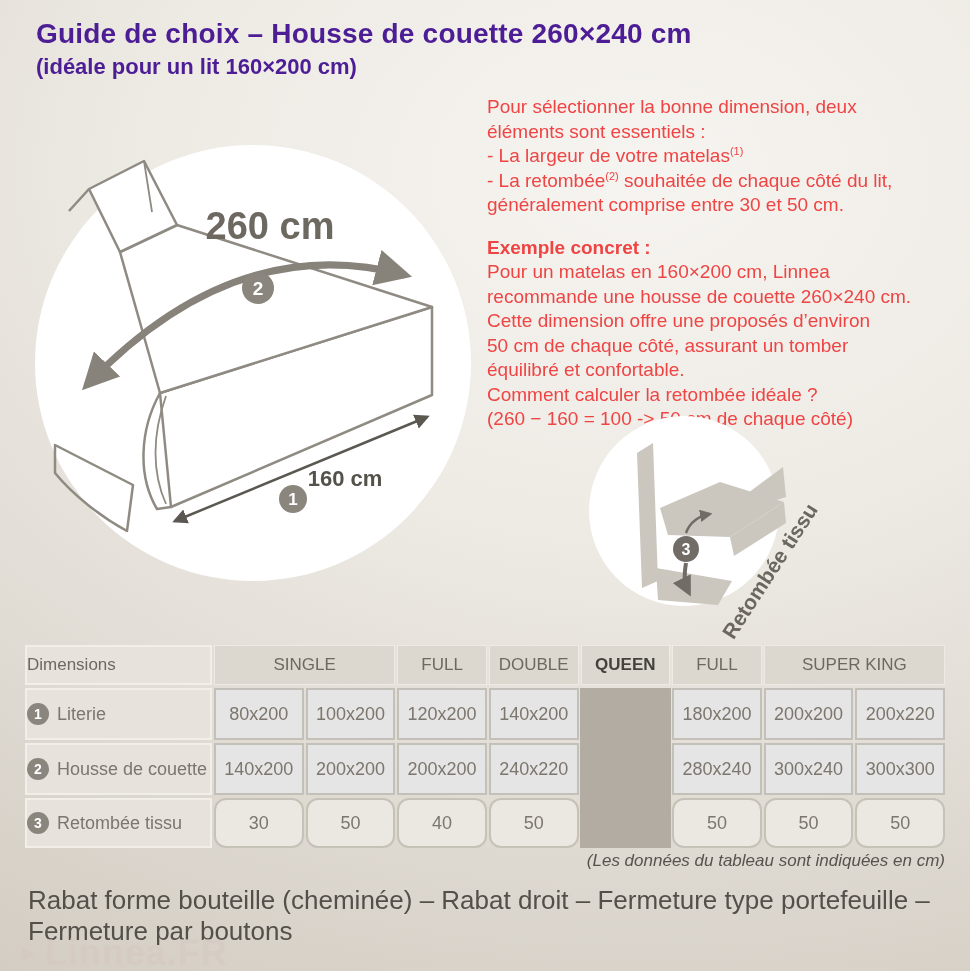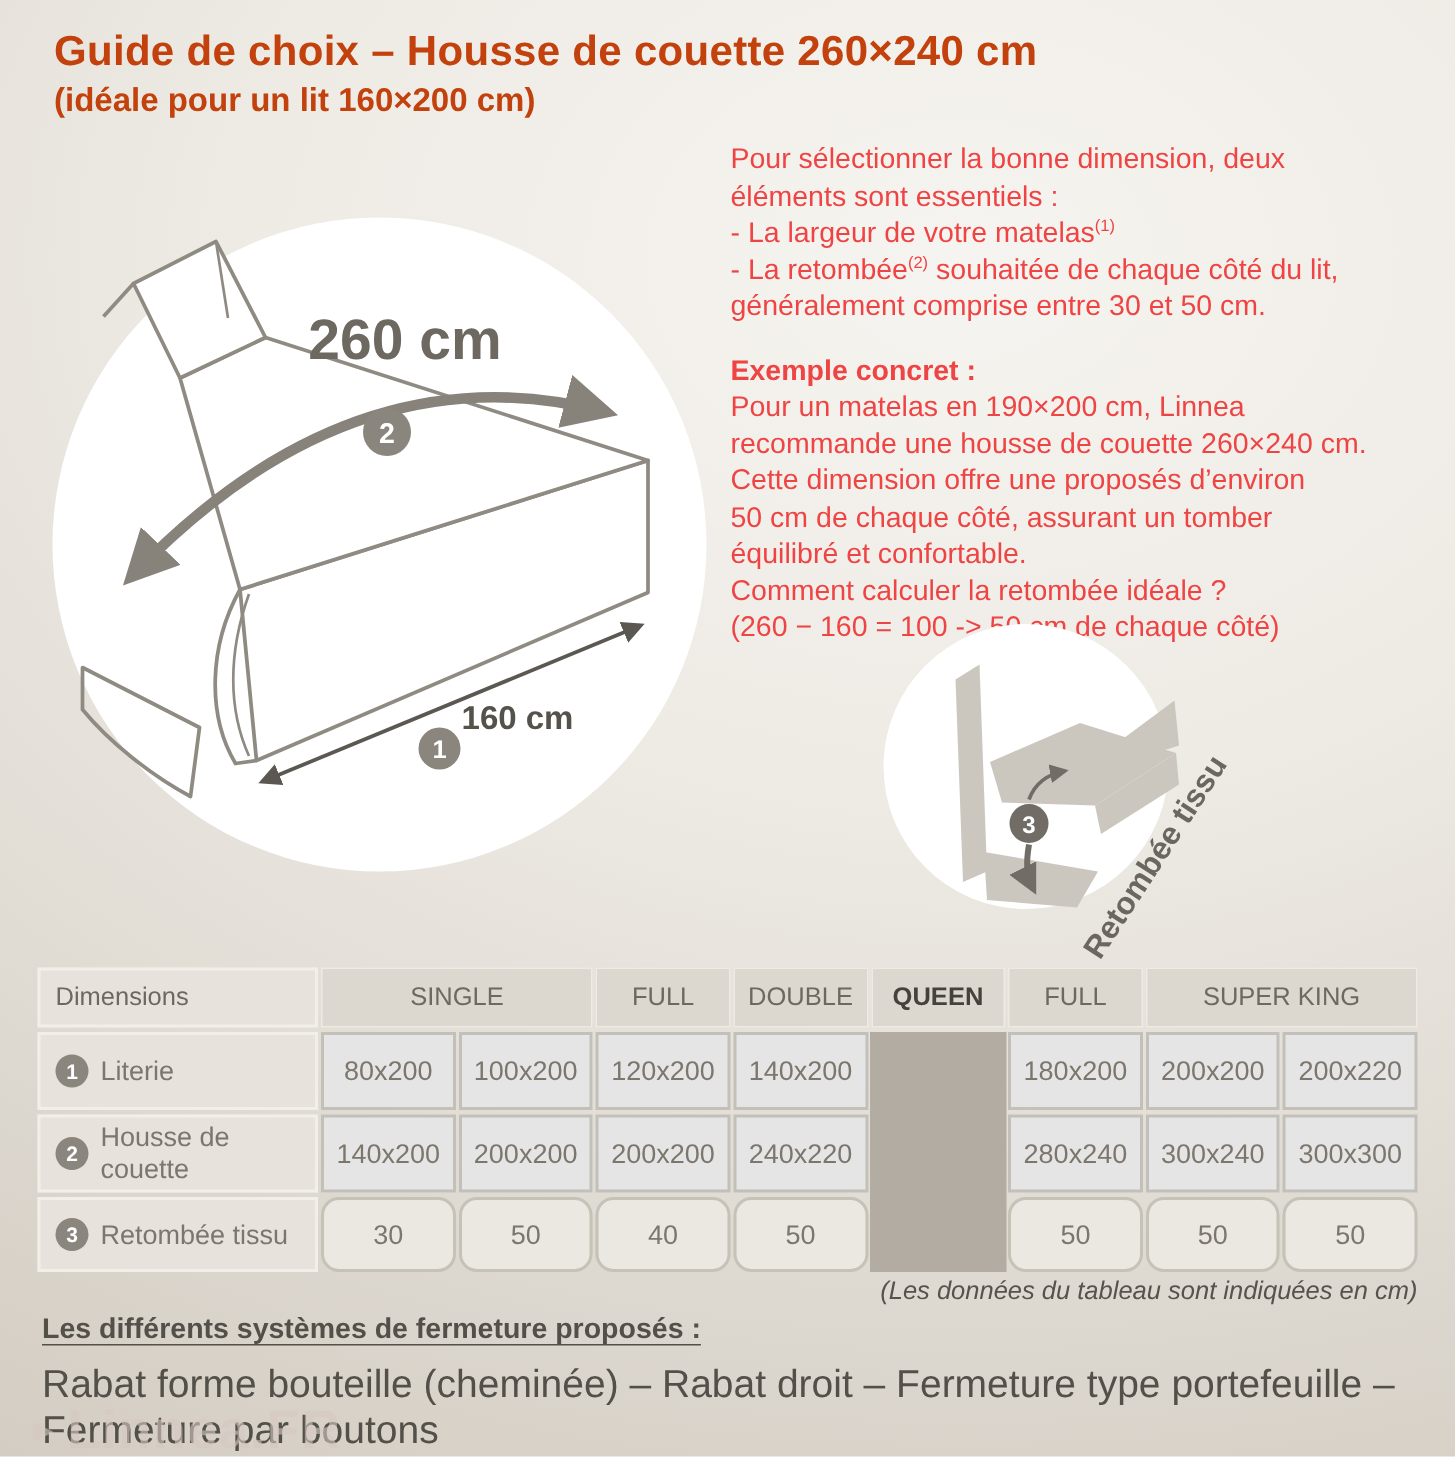--- a/index.html
+++ b/index.html
@@ -4,21 +4,21 @@
 <style>
   html,body{margin:0;padding:0;}
   body{
     width:970px;height:971px;overflow:hidden;position:relative;
     font-family:"Liberation Sans","DejaVu Sans",sans-serif;
     background:radial-gradient(ellipse 130% 95% at 66% 18%, #f6f4f0 0%, #eeebe5 38%, #e1dcd4 68%, #d3cdc3 100%);
   }
   .abs{position:absolute;}
 
   
-  .title{left:36px;top:18px;color:#c2410c;}
+  .title{left:36px;top:18px;color:#4c1d95;}
   .title h1{margin:0;font-size:28px;font-weight:bold;letter-spacing:.2px;}
   .title h2{margin:4px 0 0 0;font-size:22px;font-weight:bold;}
 
   
   .textcol{left:487px;top:95px;width:470px;color:#ef4444;font-size:19px;line-height:24.5px;}
   .textcol sup{font-size:11px;vertical-align:super;line-height:0;}
   .example{margin-top:18px;}
   .example .heading{font-weight:bold;}
 
   
@@ -32,21 +32,21 @@
     display:grid;grid-template-columns:187px repeat(8,1fr);
     grid-template-rows:40px 52px 52px 50px;gap:3px 2px;
   }
   .hl-band{position:absolute;left:555px;top:43px;width:91px;height:160px;background:#b2aca3;}
   .cell{display:flex;align-items:center;justify-content:center;
     background:#e5e5e5;border:2px solid rgba(168,162,151,.55);
     color:#7c766d;font-size:18px;}
   .cell.head{background:#dcd7cf;border:1px solid rgba(243,240,234,.8);
     color:#6e6960;font-size:17px;}
   .cell.head.queen{font-weight:bold;color:#45423d;}
-  .cell.labelcell{justify-content:flex-start;padding-left:10px;gap:8px;background:#e7e3dc;
+  .cell.labelcell{justify-content:flex-start;gap:8px;background:#e7e3dc;
     border:2px solid rgba(243,240,234,.9);}
   .cell.span2{grid-column:span 2;text-align:center;}
   .cell.hl{background:transparent;border-color:transparent;color:#f7f5f0;font-weight:600;}
   .cell.r3{background:#ebe8e1;border-radius:12px;}
   .badge{width:22px;height:22px;min-width:22px;border-radius:50%;background:#8a857d;color:#fff;
     font-size:14px;font-weight:bold;display:inline-flex;align-items:center;justify-content:center;}
 
   
   .units-note{right:25px;top:851px;font-style:italic;color:#56534d;font-size:17px;}
   .closures{left:28px;top:876px;color:#53504a;}
@@ -69,21 +69,21 @@
 <div class="abs textcol">
   <div>
     <div>Pour sélectionner la bonne dimension, deux</div>
     <div>éléments sont essentiels :</div>
     <div><span>- La largeur de votre matelas</span><sup>(1)</sup></div>
     <div><span>- La retombée</span><sup>(2)</sup><span> souhaitée de chaque côté du lit,</span></div>
     <div>généralement comprise entre 30 et 50 cm.</div>
   </div>
   <div class="example">
     <div class="heading">Exemple concret :</div>
-    <div>Pour un matelas en 190×200 cm, Linnea</div>
+    <div>Pour un matelas en 160×200 cm, Linnea</div>
     <div>recommande une housse de couette 260×240 cm.</div>
     <div>Cette dimension offre une proposés d’environ</div>
     <div>50 cm de chaque côté, assurant un tomber</div>
     <div>équilibré et confortable.</div>
     <div>Comment calculer la retombée idéale ?</div>
     <div>(260 − 160 = 100  -&gt; 50 cm de chaque côté)</div>
   </div>
 </div>
 
 <svg class="abs main-svg" viewBox="0 0 455 455">
@@ -183,20 +183,19 @@
   <div class="cell r3">40</div>
   <div class="cell r3">50</div>
   <div class="cell hl">50</div>
   <div class="cell r3">50</div>
   <div class="cell r3">50</div>
   <div class="cell r3">50</div>
 </div>
 
 <div class="abs units-note">(Les données du tableau sont indiquées en cm)</div>
 <div class="abs closures">
-  <div class="head">Les différents systèmes de fermeture proposés :</div>
   <div class="list">Rabat forme bouteille (cheminée) – Rabat droit – Fermeture type portefeuille – Fermeture par boutons</div>
 </div>
 
 <div class="abs watermark">
   <span class="tri">▶</span>
   <span>Linnea.FR</span>
 </div>
 
 </body></html>

